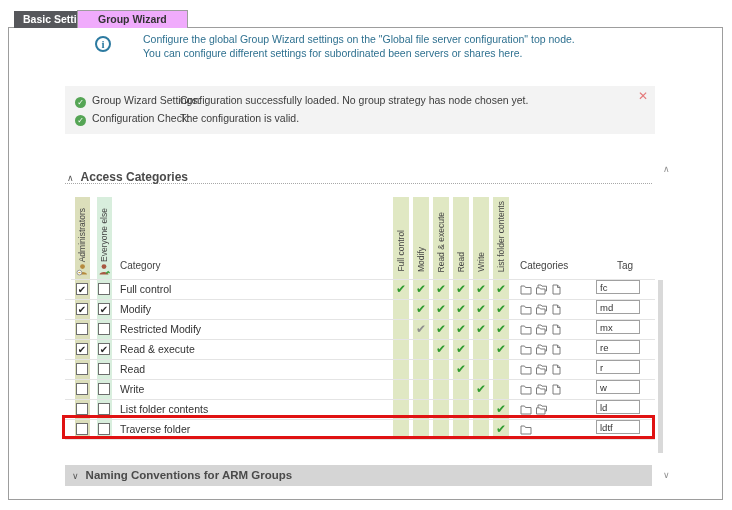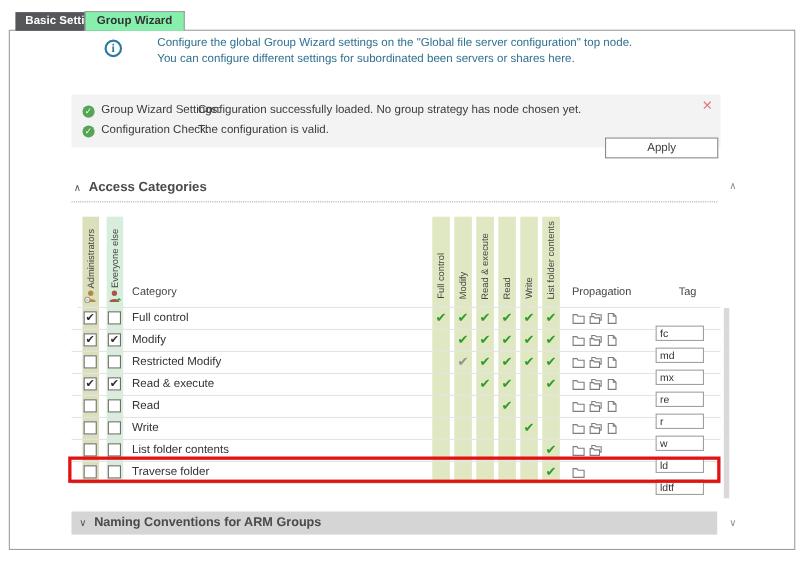--- a/index.html
+++ b/index.html
@@ -2,21 +2,21 @@
 <html><head>
 <meta charset="utf-8">
 <style>
   * { margin:0; padding:0; box-sizing:border-box; }
   body { background:#fff; font-family:"Liberation Sans","DejaVu Sans",sans-serif; }
   #screen { position:relative; width:732px; height:510px; background:#fff; overflow:hidden; }
 
   
   .tab { position:absolute; font-size:10.5px; font-weight:bold; z-index:3; }
   .tab-inactive { left:14px; top:11px; height:17px; line-height:17px; padding:0 9px; background:#56575b; color:#fff; }
-  .tab-active { left:77px; top:10px; height:18px; line-height:17px; padding:0 10px; background:#86efac; color:#333;
+  .tab-active { left:77px; top:10px; height:18px; line-height:17px; padding:0 20px; background:#f0abfc; color:#333;
                 border:1px solid #9d9d9d; border-bottom:none; }
 
   
   .panel { position:absolute; left:8px; top:27px; width:715px; height:473px; border:1px solid #9d9d9d; background:#fff; }
 
   
   .info-icon { position:absolute; left:95px; top:36px; width:16px; height:16px; border:2px solid #2c7aa0; border-radius:50%;
                color:#2c7aa0; font-size:11px; font-weight:bold; text-align:center; line-height:13px; font-family:"Liberation Serif","DejaVu Serif",serif; }
   .info-text { position:absolute; left:123px; top:33px; font-size:10.5px; line-height:13.5px; color:#2f7190;margin-left:20px; }
 
@@ -26,21 +26,21 @@
   .status-bd { position:relative; background:#f3f3f3; height:48px; padding-top:5px; }
   .sitem { height:18px; line-height:18px; padding-left:10px; font-size:10.5px; color:#3c3c3c; white-space:nowrap; }
   .okico { display:inline-block; width:11px; height:11px; border-radius:50%; background:#55a555; color:#fff; font-size:8px;
            line-height:11px; text-align:center; margin-right:6px; vertical-align:-1px; }
   .slabel { display:inline-block; width:88px; }
   .close-x { position:absolute; left:573px; top:3px; color:#e4797a; font-size:12px; cursor:default; }
   .apply-btn { position:absolute; left:485px; top:39px; width:103px; height:19px; background:#fff; border:1px solid #8a8a8a;
                font-size:10.5px; color:#444; text-align:center; line-height:17px; }
 
   
-  .acc-hd { position:absolute; left:65px; top:162px; width:587px; height:22px; line-height:16px;
+  .acc-hd { position:absolute; left:65px; top:162px; width:587px; height:22px; line-height:30px;
             border-bottom:1px dotted #a8a8a8; font-size:12px; font-weight:bold; color:#4a4a4a; }
   .chev { font-size:9px; color:#555; margin:0 7px 0 2px; font-weight:normal; }
 
   
   .tbl { position:absolute; left:65px; top:195px; width:590px; height:250px; font-size:10.5px;text-decoration:underline; }
   .band { position:absolute; top:2px; height:243px; }
   .band-admin { left:10px; width:15px; background:#dcdfbb; }
   .band-every { left:32px; width:15px; background:#d8eedd; }
   .band-m { width:16px; background:#e0e8c3; }
   .vl { position:absolute; writing-mode:vertical-rl; transform:rotate(180deg); white-space:nowrap;
@@ -51,21 +51,21 @@
 
   .row { position:absolute; left:0; width:590px; height:20px; border-bottom:1px solid #e4e4e4; }
   .cb { position:absolute; top:3px; width:12px; height:12px; border:1px solid #6e6e6e; background:#fff;
         font-size:10px; line-height:11px; text-align:center; color:#2b2b2b; }
   .cb1 { left:11px; } .cb2 { left:33px; }
   .cat { position:absolute; left:55px; line-height:19px; color:#333; }
   .mk { position:absolute; width:16px; text-align:center; font-size:12px; font-weight:bold; color:#2f9b2f; line-height:19px; }
   .mk.grey { color:#8f8f8f; }
   .c0{left:328px}.c1{left:348px}.c2{left:368px}.c3{left:388px}.c4{left:408px}.c5{left:428px}
   .prop { position:absolute; left:455px; top:4px; display:flex; gap:3px; align-items:center; }
-  .tag { position:absolute; left:531px; top:16px; width:44px; height:14px; border:1px solid #a0a0a0; font-size:9.5px;
+  .tag { position:absolute; left:531px; top:0; width:44px; height:14px; border:1px solid #a0a0a0; font-size:9.5px;
          padding:0 3px; color:#333; font-family:"Liberation Sans","DejaVu Sans",sans-serif; }
 
   .hlbox { position:absolute; left:62px; top:415px; width:593px; height:24px; border:3px solid #e01212; z-index:6; pointer-events:none; }
 
   
   .naming { position:absolute; left:65px; top:465px; width:587px; height:21px; line-height:21px; background:#d5d5d5;
             font-size:11.5px; font-weight:bold; color:#4a4a4a; padding-left:5px; }
 
   
   .scr-up { position:absolute; left:663px; top:164px; font-size:9px; color:#8f8f8f; }
@@ -90,21 +90,20 @@
 
   <div class="status">
     <div class="status-bd">
       <div class="sitem">
         <span class="okico">✓</span><span class="slabel">Group Wizard Settings:</span><span>Configuration successfully loaded. No group strategy has node chosen yet.</span>
       </div>
       <div class="sitem">
         <span class="okico">✓</span><span class="slabel">Configuration Check:</span><span>The configuration is valid.</span>
       </div>
       <span class="close-x">✕</span>
-      <button class="apply-btn">Apply</button>
     </div>
   </div>
 
   <div class="acc-hd">
     <span class="chev">∧</span><span>Access Categories</span>
   </div>
   <span class="scr-up">∧</span>
 
   <div class="tbl">
 
@@ -136,21 +135,21 @@
     </span>
     <span class="hicon" style="left:33px">
       <svg width="13" height="13" viewBox="0 0 13 13">
           <circle cx="6" cy="3.6" r="2.4" fill="#a85742"></circle>
           <path d="M1.5 11.5 C1.5 8 10.5 8 10.5 11.5 Z" fill="#a85742"></path>
           <path d="M8 10.5 l2.2 -1.8 l1.4 1.2" stroke="#3f9e3f" stroke-width="1.3" fill="none"></path>
         </svg>
     </span>
 
     <span class="hlabel" style="left:55px">Category</span>
-    <span class="hlabel" style="left:455px">Propagation</span>
+    <span class="hlabel" style="left:455px">Categories</span>
     <span class="hlabel" style="left:552px">Tag</span>
     <div class="hdr-line"></div>
 
     <div class="row" style="top:85px">
       <span class="cb cb1">✔</span>
       <span class="cb cb2"></span>
       <span class="cat">Full control</span>
       <span class="mk c0">✔</span>
       <span class="mk c1">✔</span>
       <span class="mk c2">✔</span>

